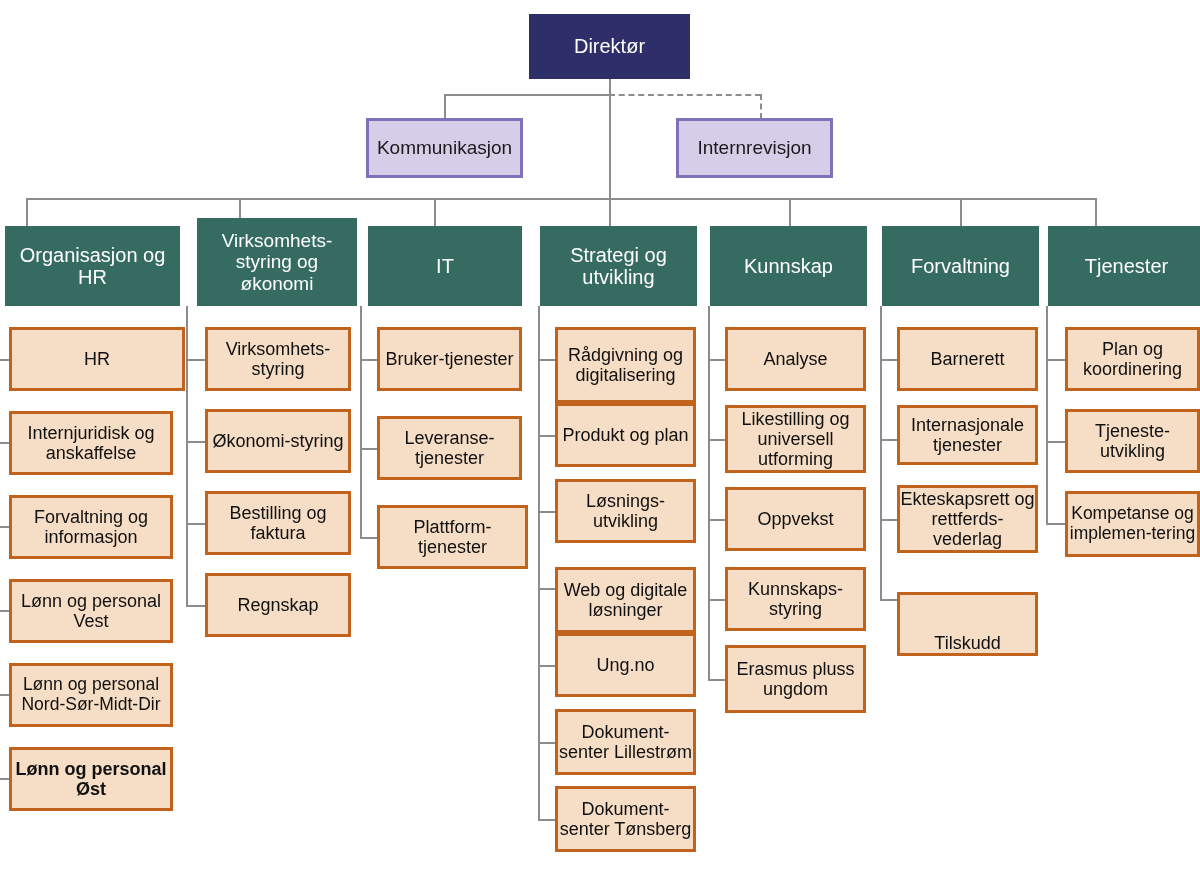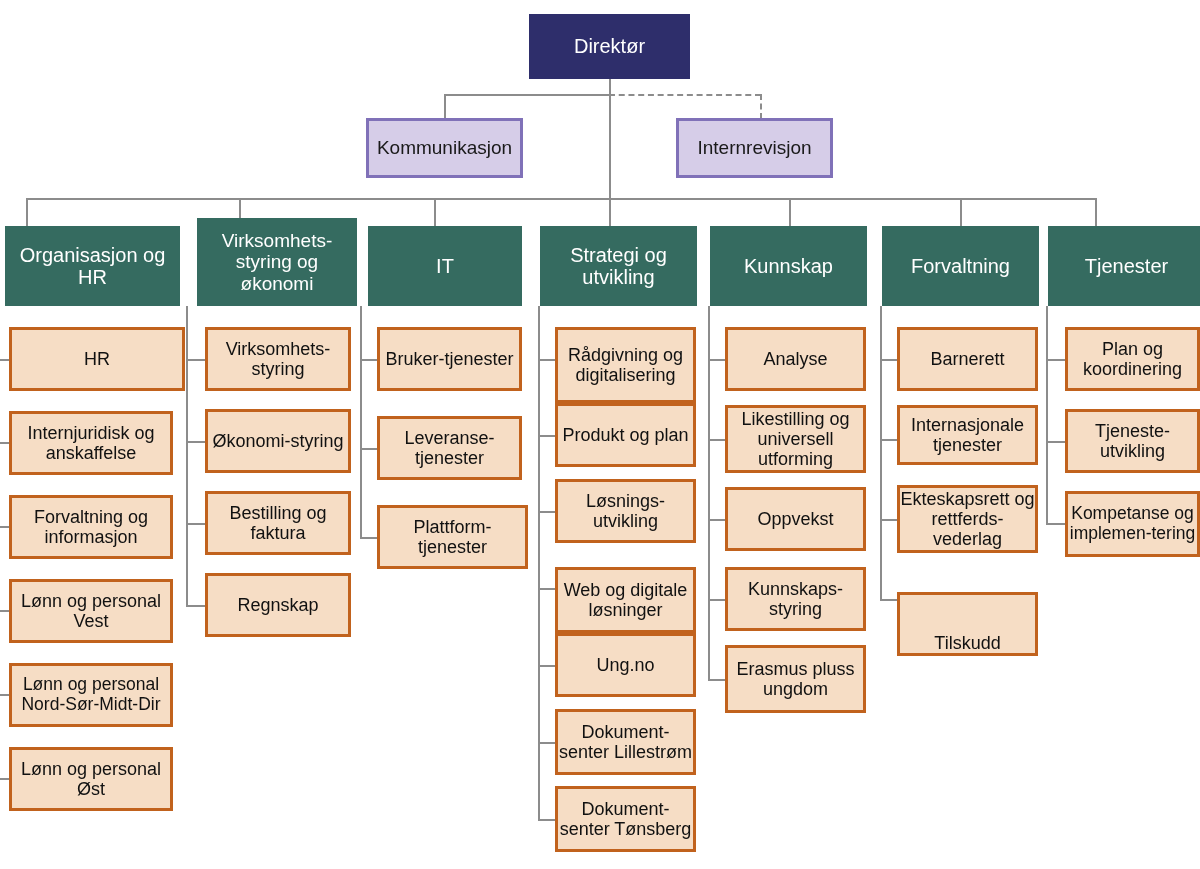--- a/index.html
+++ b/index.html
@@ -179,21 +179,21 @@
   </div>
   <div class="box box-unit" style="left:9px; top:495px; width:164px; height:64px;">
     <span>Forvaltning og informasjon</span>
   </div>
   <div class="box box-unit" style="left:9px; top:579px; width:164px; height:64px;">
     <span>Lønn og personal Vest</span>
   </div>
   <div class="box box-unit tight" style="left:9px; top:663px; width:164px; height:64px;">
     <span>Lønn og personal Nord-Sør-Midt-Dir</span>
   </div>
-  <div class="box box-unit" style="left:9px; top:747px; width:164px; height:64px;">
+  <div class="box box-unit" style="left:9px; top:747px; width:164px; height:64px;font-weight:bold;">
     <span>Lønn og personal Øst</span>
   </div>
 
   <div class="box box-unit" style="left:205px; top:327px; width:146px; height:64px;">
     <span>Virksomhets-styring</span>
   </div>
   <div class="box box-unit" style="left:205px; top:409px; width:146px; height:64px;">
     <span>Økonomi-styring</span>
   </div>
   <div class="box box-unit" style="left:205px; top:491px; width:146px; height:64px;">

